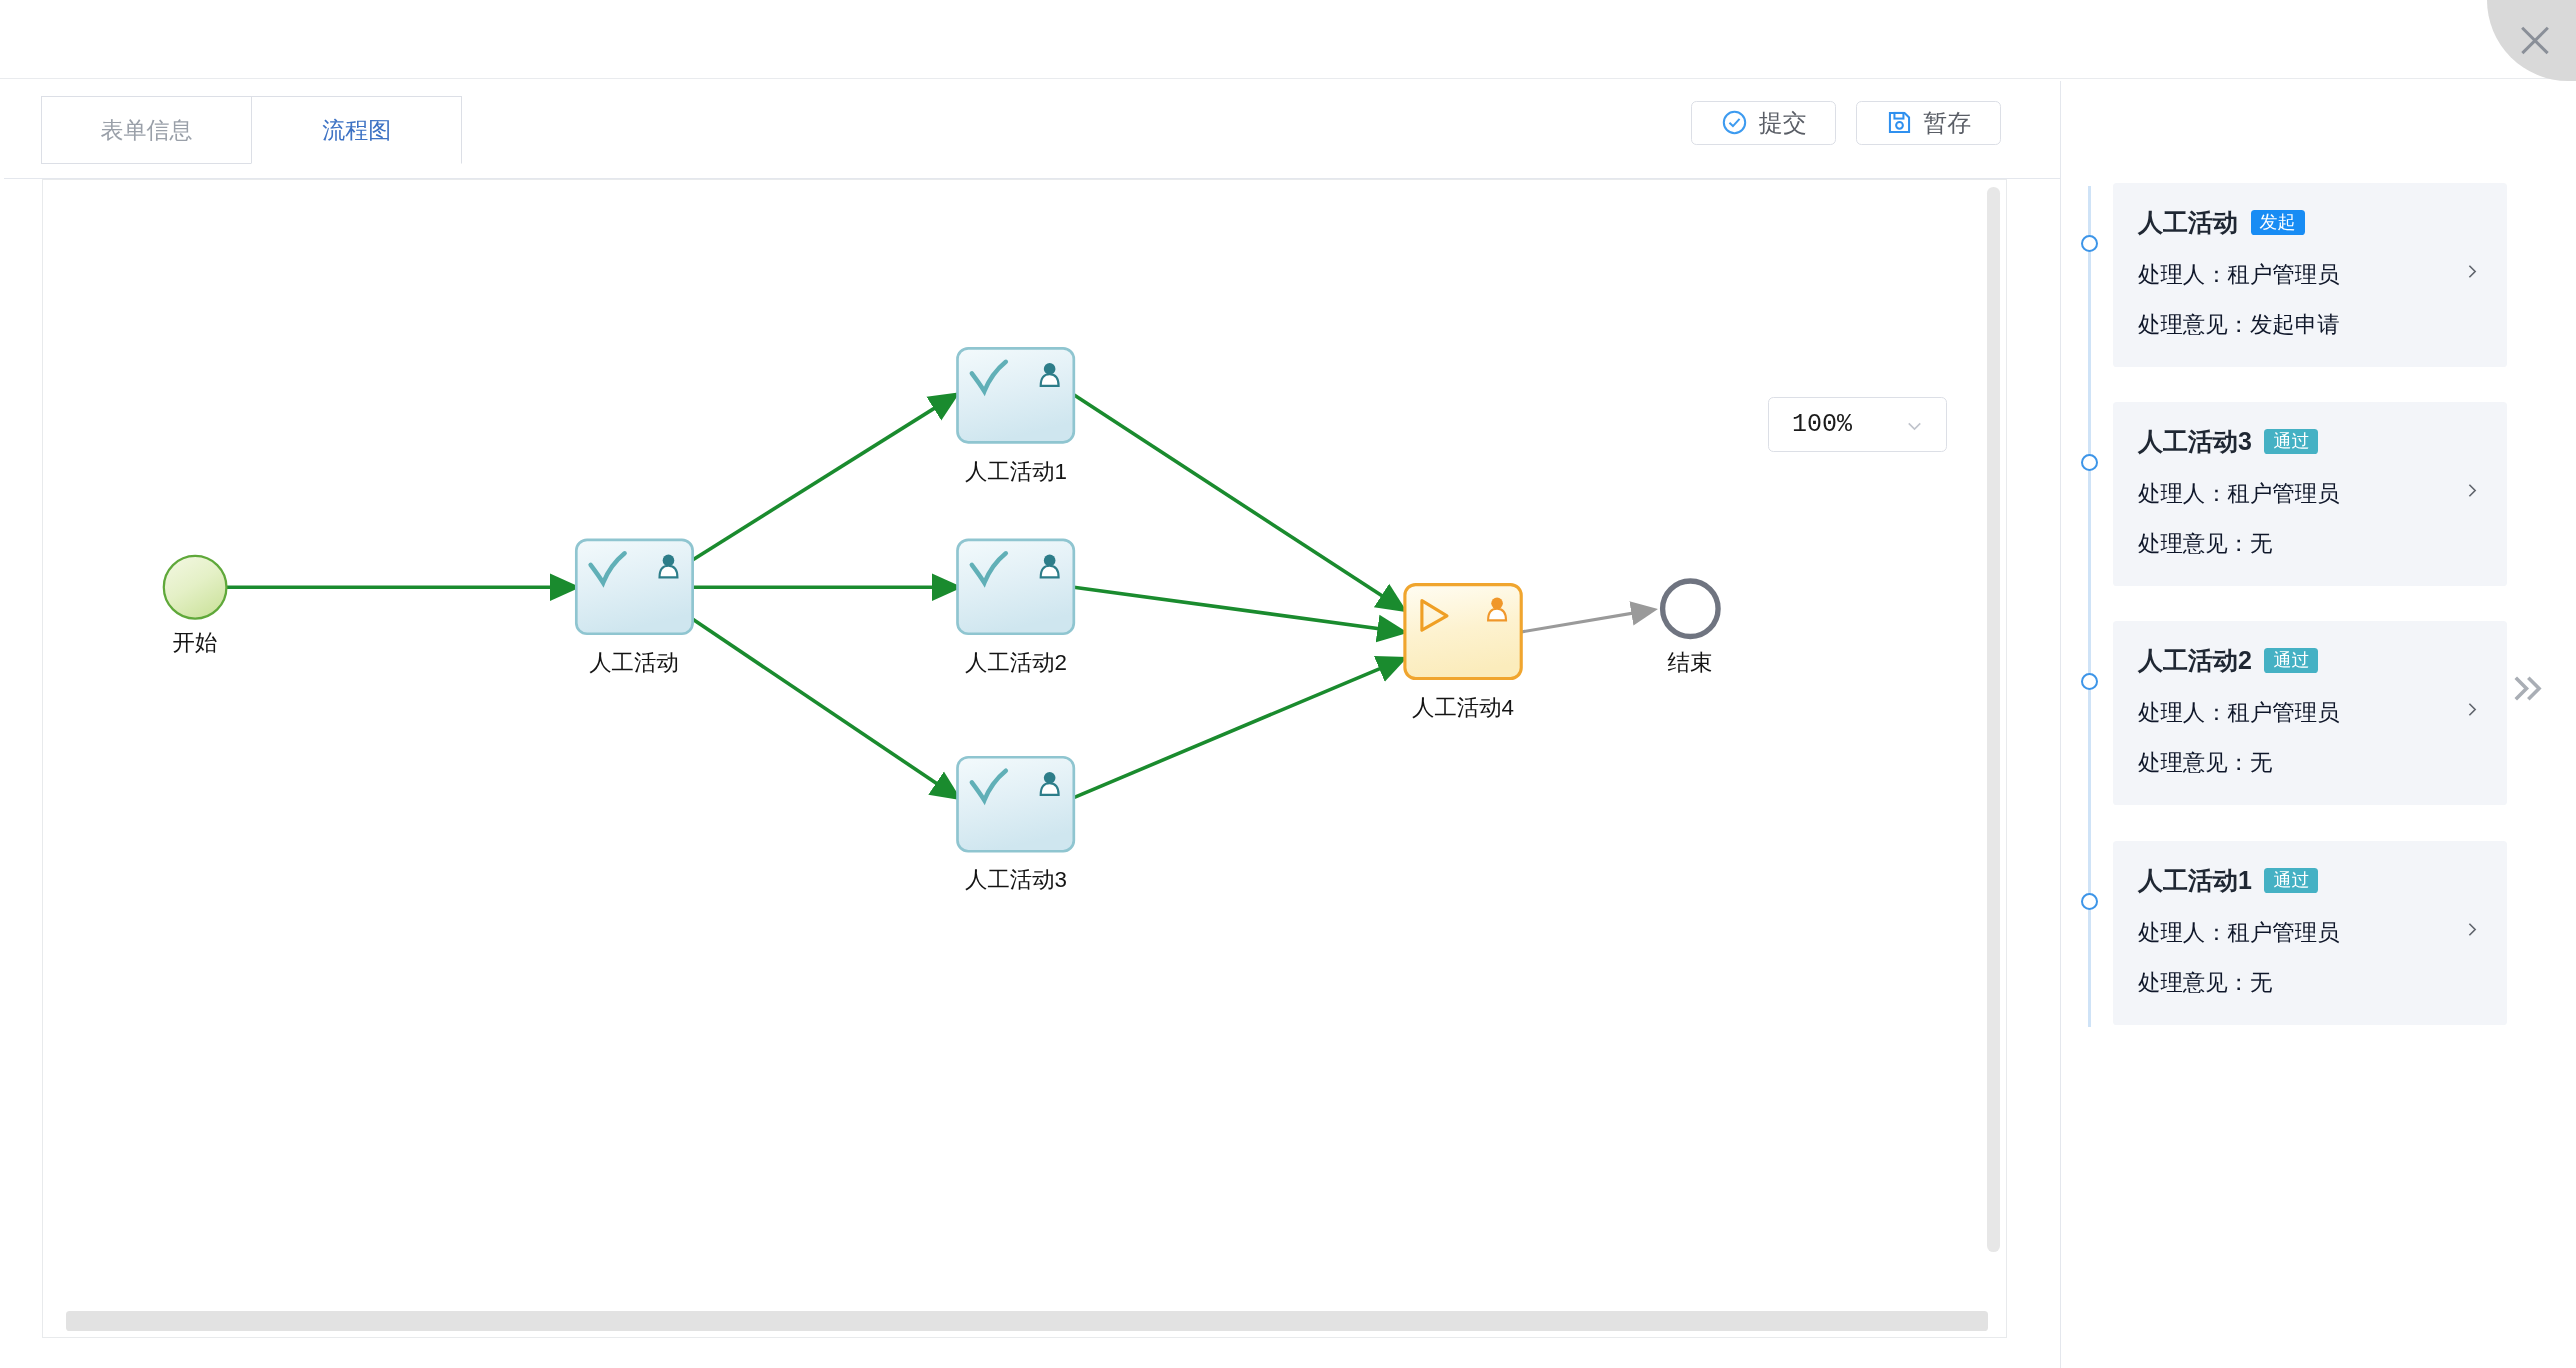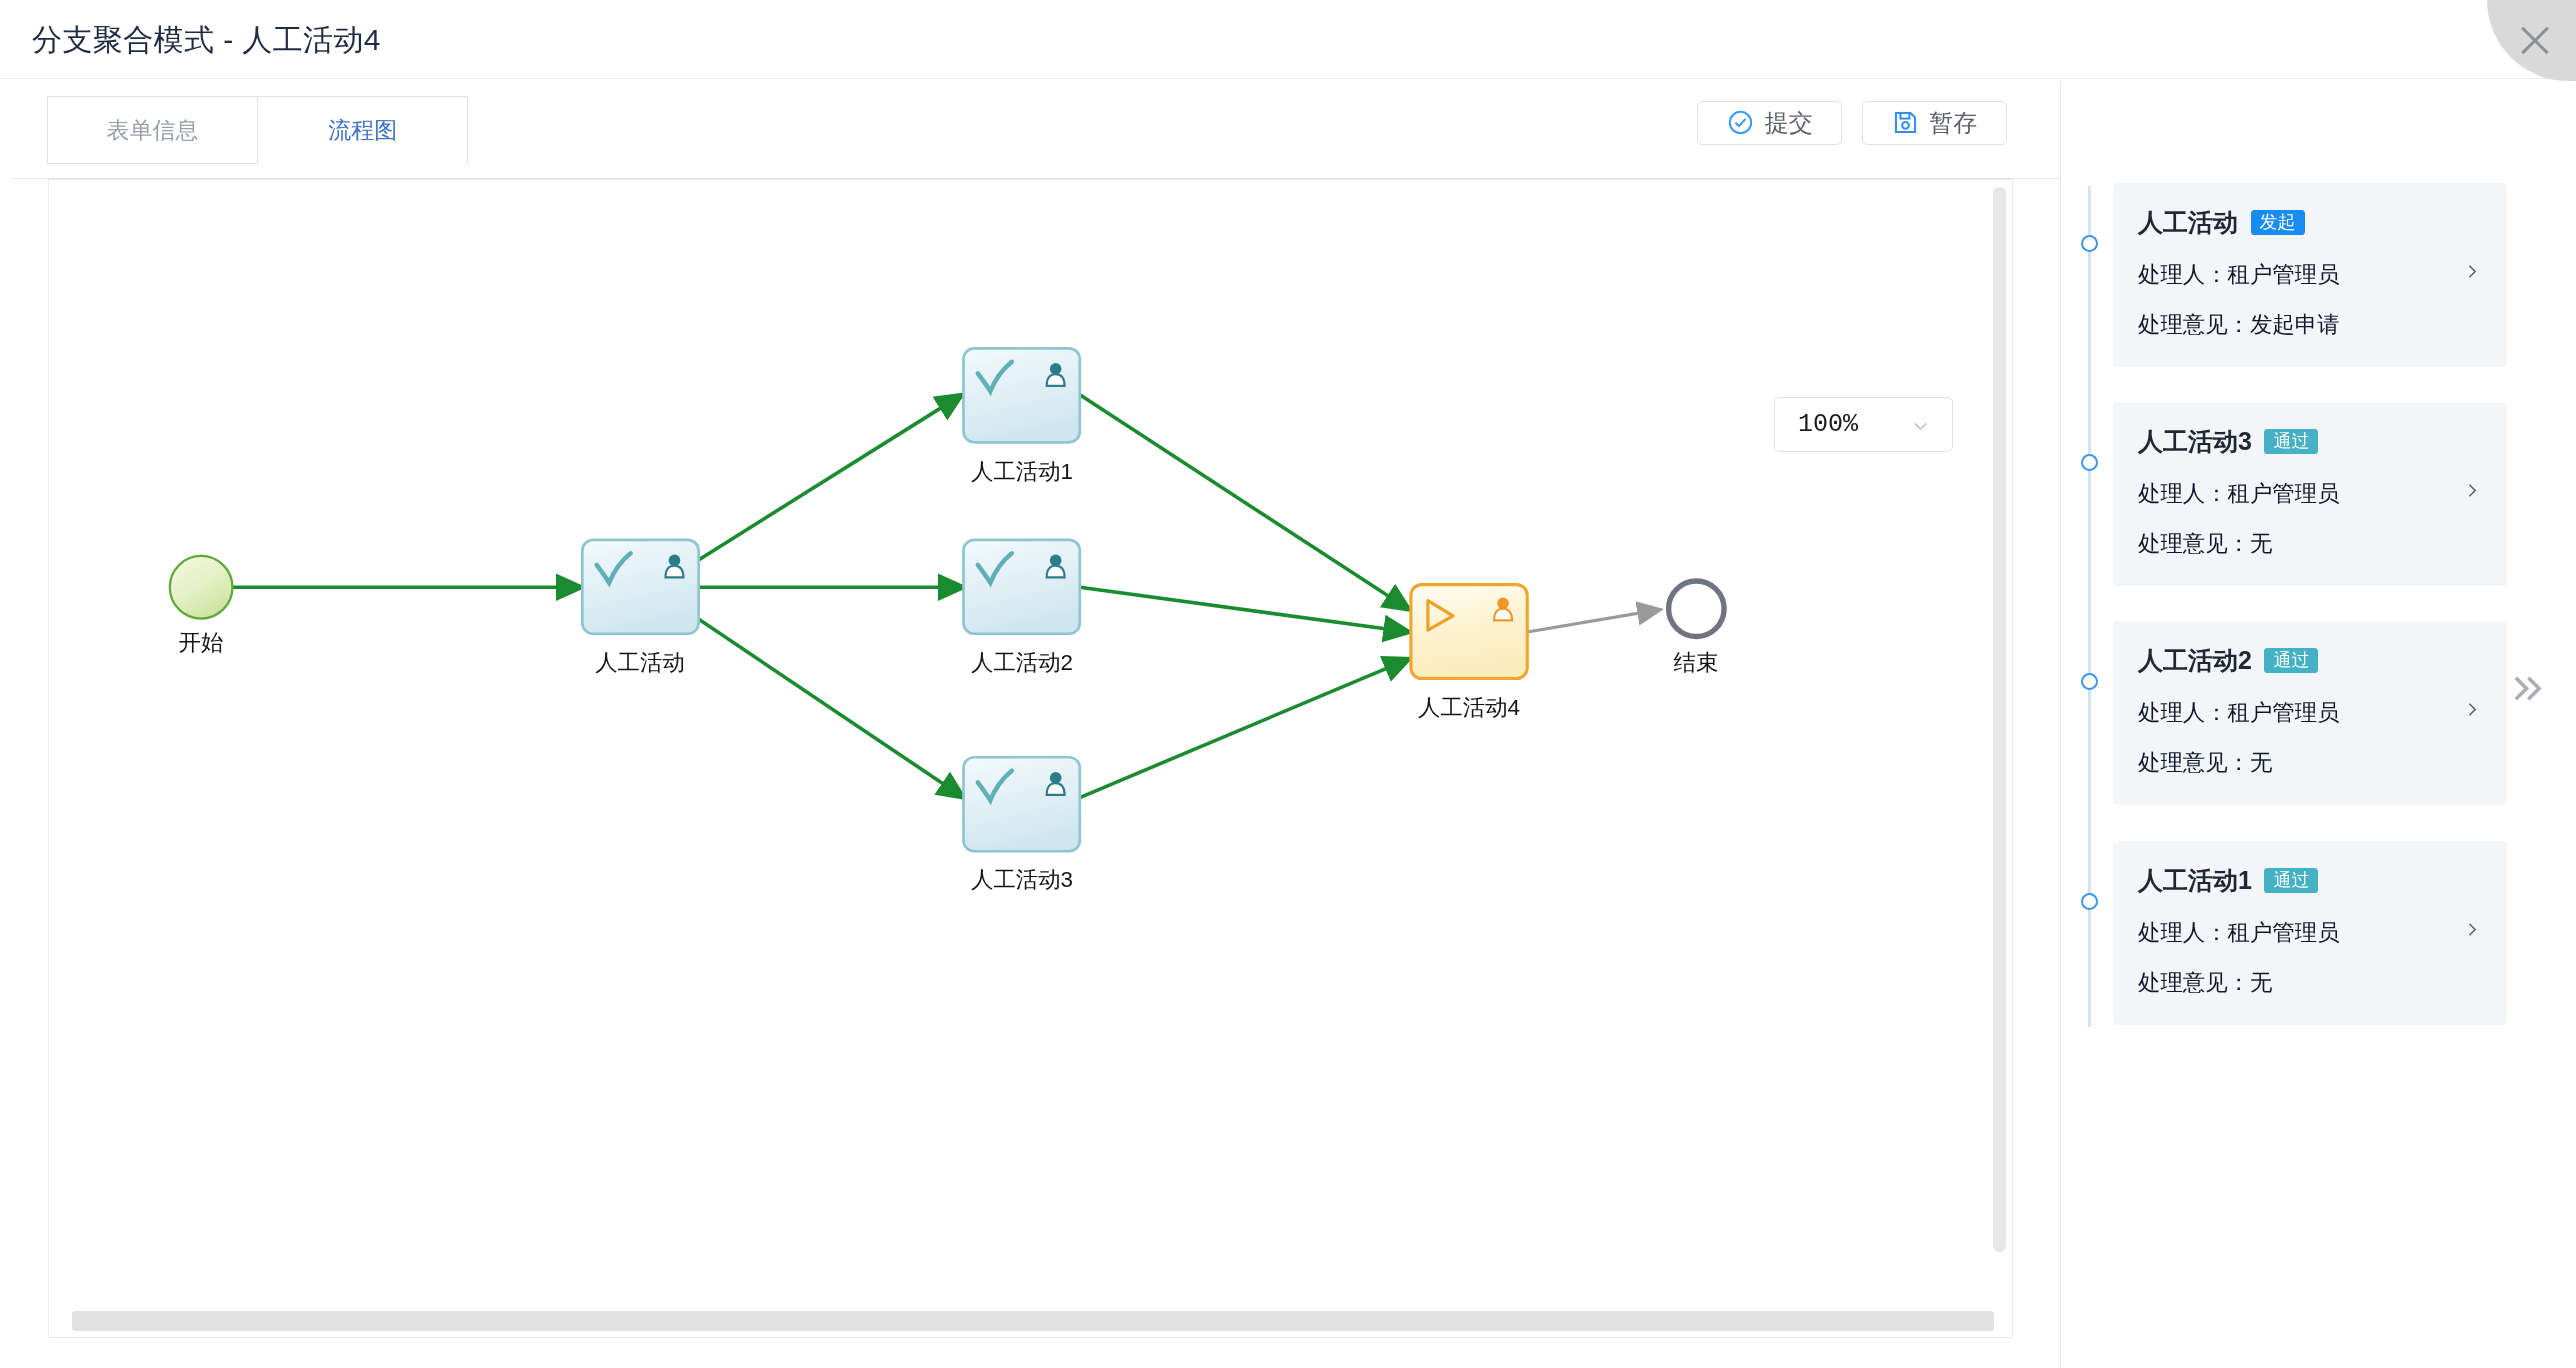--- a/index.html
+++ b/index.html
@@ -30,21 +30,21 @@
   }
   .close-x::before, .close-x::after {
     content: ""; position: absolute; left: 1.8px; top: 19px;
     width: 36px; height: 2.7px; background: #8a8f98;
   }
   .close-x::before { transform: rotate(45deg); }
   .close-x::after  { transform: rotate(-45deg); }
 
   
   .main-pane {
-    position: absolute; left: 10px; top: 81px; width: 2058px; height: 1288px;
+    position: absolute; left: 4px; top: 81px; width: 2058px; height: 1288px;
     background: #ffffff;
   }
 
   .toolbar-row {
     position: absolute; left: 0; top: 0; width: 2058px; height: 98px;
     border-bottom: 0.9px solid #e4e7ed; background: #ffffff;
   }
   .tabs { position: absolute; left: 38px; top: 15px; display: flex; }
   .tab {
     width: 211px; height: 68px;
@@ -146,21 +146,20 @@
 
   .collapse-handle {
     position: absolute; left: 2505px; top: 667px;
     width: 43px; height: 43px; cursor: pointer;
   }
 </style>
 </head>
 <body>
 
 <div class="titlebar">
-  <div class="title-text">分支聚合模式 - 人工活动4</div>
   <div class="close-corner">
     <div class="close-x"></div>
   </div>
 </div>
 
 <div class="main-pane">
 
   <div class="toolbar-row">
     <div class="tabs">
       <div class="tab">

